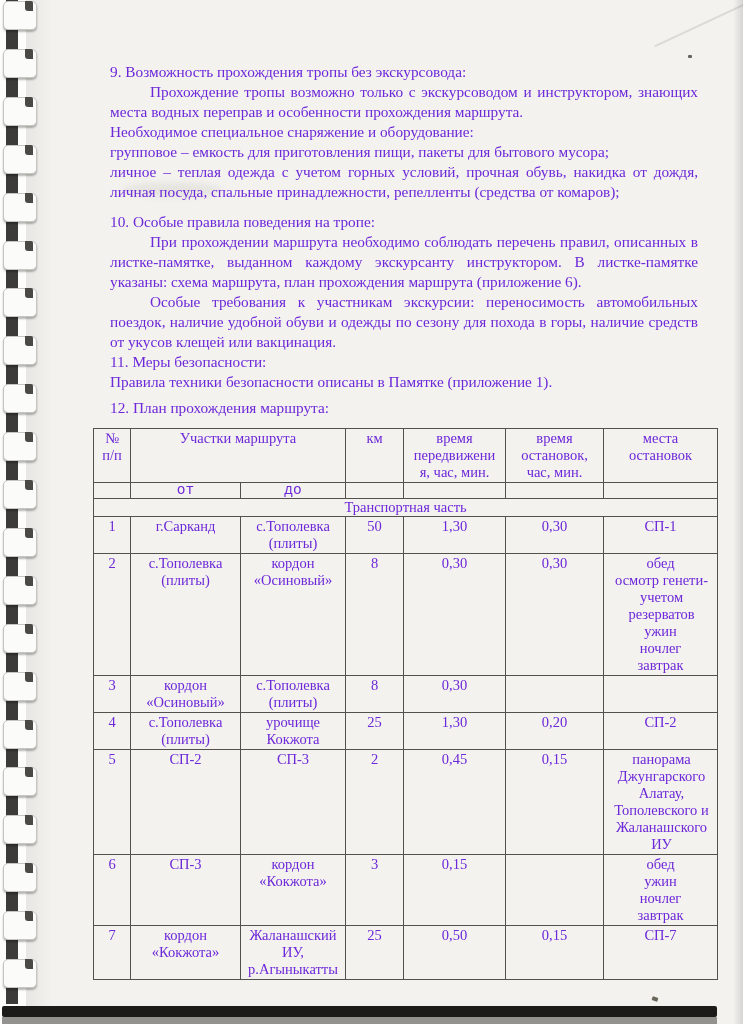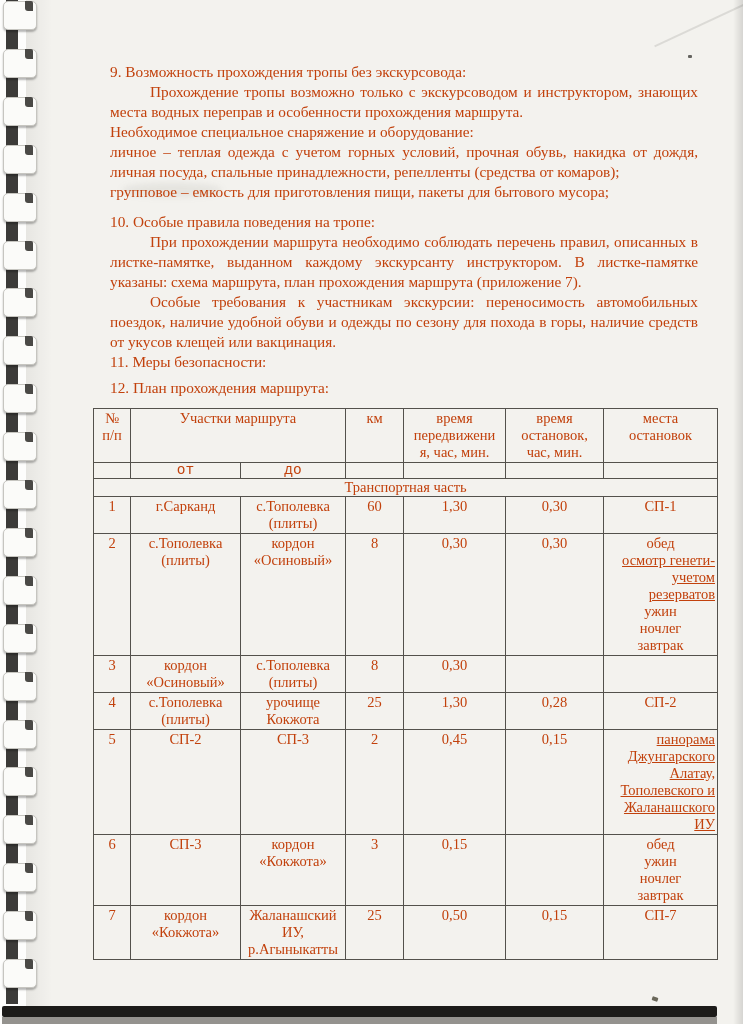--- a/index.html
+++ b/index.html
@@ -43,49 +43,50 @@
 
   
   table.route{border-collapse:collapse;table-layout:fixed;width:624px;margin-left:67px;margin-top:2px;
         font-size:14.5px;line-height:17px;}
   table.route td{border:1px solid #53514c;vertical-align:top;text-align:center;
         padding:1px 2px;white-space:pre-line;overflow:hidden;}
   tr.h-main td{height:51px;}
   tr.h-sub td{height:13px;line-height:13px;font-family:Liberation Mono, monospace;}
   tr.h-section td{height:15px;line-height:15px;}
   td.places{white-space:normal;margin-left:16px;}
-  .pl-left{text-align:right;padding-left:2px;text-decoration:underline;}
+  .pl-left{text-align:center;padding-left:2px;}
   .pl-center{text-align:center;}
 </style>
 </head>
 <body>
 
-<div class="scan" style="color: #c2410c;">
+<div class="scan" style="color: #6d28d9;">
 
   <div class="page" style="background: rgb(243, 242, 238);">
     <div class="crease"></div>
     <div class="smudge"></div>
     <div class="speck1"></div>
     <div class="speck2"></div>
 
     <div class="text-block">
         <div class="section">
           <div class="heading">9. Возможность прохождения тропы без экскурсовода:</div>
           <div class="para indent">Прохождение тропы возможно только с экскурсоводом и инструктором, знающих места водных переправ и особенности прохождения маршрута.</div>
           <div class="para">Необходимое специальное снаряжение и оборудование:</div>
+          <div class="para">групповое – емкость для приготовления пищи, пакеты для бытового мусора;</div>
           <div class="para">личное – теплая одежда с учетом горных условий, прочная обувь, накидка от дождя, личная посуда, спальные принадлежности, репелленты (средства от комаров);</div>
-          <div class="para">групповое – емкость для приготовления пищи, пакеты для бытового мусора;</div>
         </div>
         <div class="section">
           <div class="heading">10. Особые правила поведения на тропе:</div>
-          <div class="para indent">При прохождении маршрута необходимо соблюдать перечень правил, описанных в листке-памятке, выданном каждому экскурсанту инструктором. В листке-памятке указаны: схема маршрута, план прохождения маршрута (приложение 7).</div>
+          <div class="para indent">При прохождении маршрута необходимо соблюдать перечень правил, описанных в листке-памятке, выданном каждому экскурсанту инструктором. В листке-памятке указаны: схема маршрута, план прохождения маршрута (приложение 6).</div>
           <div class="para indent">Особые требования к участникам экскурсии: переносимость автомобильных поездок, наличие удобной обуви и одежды по сезону для похода в горы, наличие средств от укусов клещей или вакцинация.</div>
         </div>
         <div class="section">
           <div class="heading">11. Меры безопасности:</div>
+          <div class="para">Правила техники безопасности описаны в Памятке (приложение 1).</div>
         </div>
         <div class="section">
           <div class="heading">12. План прохождения маршрута:</div>
         </div>
       </div>
 
     <table class="route">
       <colgroup>
         <col style="width:37px">
           <col style="width:110px">
@@ -120,21 +121,21 @@
           <td></td>
         </tr>
         <tr class="h-section">
           <td colspan="7">Транспортная часть</td>
         </tr>
       <tr>
             <td>1</td>
             <td>г.Сарканд</td>
             <td>с.Тополевка
 (плиты)</td>
-            <td>60</td>
+            <td>50</td>
             <td>1,30</td>
             <td>0,30</td>
             <td class="places"><div class="pl-center">СП-1</div></td>
           </tr>
           <tr>
             <td>2</td>
             <td>с.Тополевка
 (плиты)</td>
             <td>кордон
 «Осиновый»</td>
@@ -155,21 +156,21 @@
             <td class="places"></td>
           </tr>
           <tr>
             <td>4</td>
             <td>с.Тополевка
 (плиты)</td>
             <td>урочище
 Кокжота</td>
             <td>25</td>
             <td>1,30</td>
-            <td>0,28</td>
+            <td>0,20</td>
             <td class="places"><div class="pl-center">СП-2</div></td>
           </tr>
           <tr>
             <td>5</td>
             <td>СП-2</td>
             <td>СП-3</td>
             <td>2</td>
             <td>0,45</td>
             <td>0,15</td>
             <td class="places"><div class="pl-left">панорама</div><div class="pl-left">Джунгарского</div><div class="pl-left">Алатау,</div><div class="pl-left">Тополевского и</div><div class="pl-left">Жаланашского</div><div class="pl-left">ИУ</div></td>

